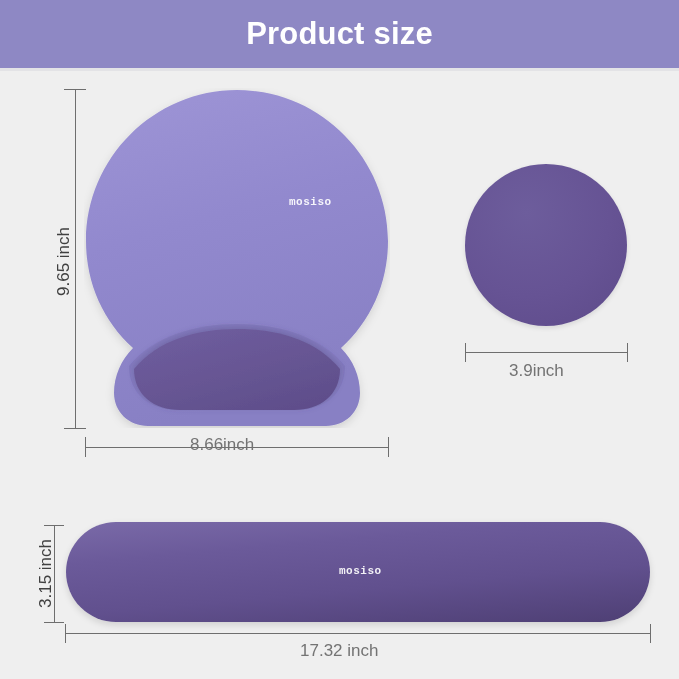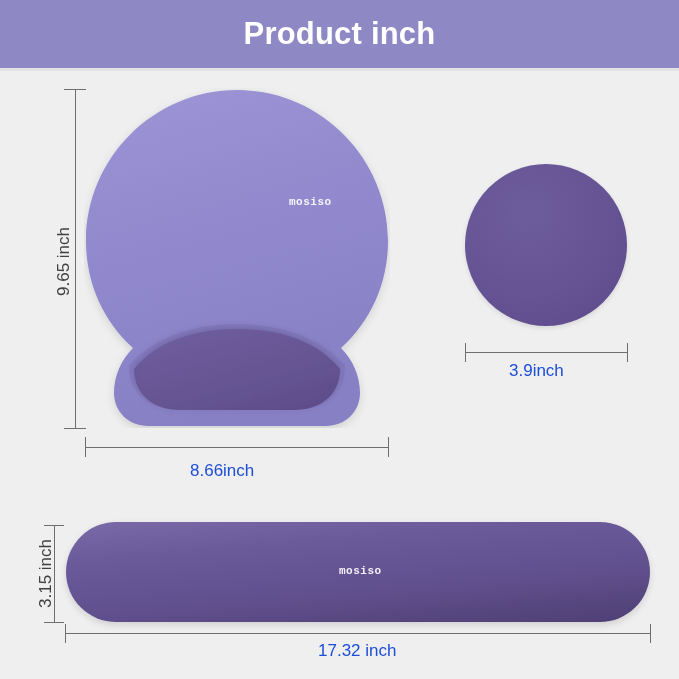--- a/index.html
+++ b/index.html
@@ -62,21 +62,21 @@
     width: 1px;
     background: #6e6e6e;
   }
   .dim-cap-h {   
     position: absolute;
     height: 1px;
     background: #6e6e6e;
   }
   .dim-label {
     position: absolute;
-    color: #1d4ed8;
+    color: #737373;
     font-size: 17px;
     font-family: "Liberation Sans", sans-serif;
     white-space: nowrap;
   }
   .dim-label-rot {
     position: absolute;
     color: #404040;
     font-size: 17px;
     font-family: "Liberation Sans", sans-serif;
     white-space: nowrap;
@@ -144,21 +144,21 @@
     top: 565px;
     font-size: 11px;
   }
 </style>
 </head>
 <body>
 
 <div id="page">
 
   <div id="header-banner">
-    <div id="header-title">Product inch</div>
+    <div id="header-title">Product size</div>
   </div>
   <div id="header-underline"></div>
 
   <div id="mousepad">
     <svg id="mousepad-base" width="306" height="340" viewBox="0 0 306 340">
       <defs>
         <linearGradient id="padGrad" x1="0" y1="0" x2="0.25" y2="1">
           <stop offset="0%" stop-color="#9e95d6"></stop>
           <stop offset="45%" stop-color="#9289ce"></stop>
           <stop offset="100%" stop-color="#8880c4"></stop>
@@ -205,35 +205,35 @@
   </div>
 
   <div class="dim-line-v" style="left:75px; top:89px; height:339px;"></div>
   <div class="dim-cap-h" style="left:64px; top:89px; width:22px;"></div>
   <div class="dim-cap-h" style="left:64px; top:428px; width:22px;"></div>
   <div class="dim-label-rot" style="left:54px; top:296px;">9.65 inch</div>
 
   <div class="dim-line-h" style="left:85px; top:447px; width:304px;"></div>
   <div class="dim-cap-v" style="left:85px; top:437px; height:20px;"></div>
   <div class="dim-cap-v" style="left:388px; top:437px; height:20px;"></div>
-  <div class="dim-label" style="left:190px; top:461px;">8.66inch</div>
+  <div class="dim-label" style="left:190px; top:435px;">8.66inch</div>
 
   <div id="coaster"></div>
 
   <div class="dim-line-h" style="left:465px; top:352px; width:163px;"></div>
   <div class="dim-cap-v" style="left:465px; top:343px; height:19px;"></div>
   <div class="dim-cap-v" style="left:627px; top:343px; height:19px;"></div>
   <div class="dim-label" style="left:509px; top:361px;">3.9inch</div>
 
   <div id="wristrest"></div>
   <div class="logo" id="wristrest-logo">mosiso</div>
 
   <div class="dim-line-v" style="left:54px; top:525px; height:97px;"></div>
   <div class="dim-cap-h" style="left:44px; top:525px; width:20px;"></div>
   <div class="dim-cap-h" style="left:44px; top:622px; width:20px;"></div>
   <div class="dim-label-rot" style="left:36px; top:608px;">3.15 inch</div>
 
   <div class="dim-line-h" style="left:65px; top:633px; width:586px;"></div>
   <div class="dim-cap-v" style="left:65px; top:624px; height:19px;"></div>
   <div class="dim-cap-v" style="left:650px; top:624px; height:19px;"></div>
-  <div class="dim-label" style="left:318px; top:641px;">17.32 inch</div>
+  <div class="dim-label" style="left:300px; top:641px;">17.32 inch</div>
 
 </div>
 
 </body></html>

